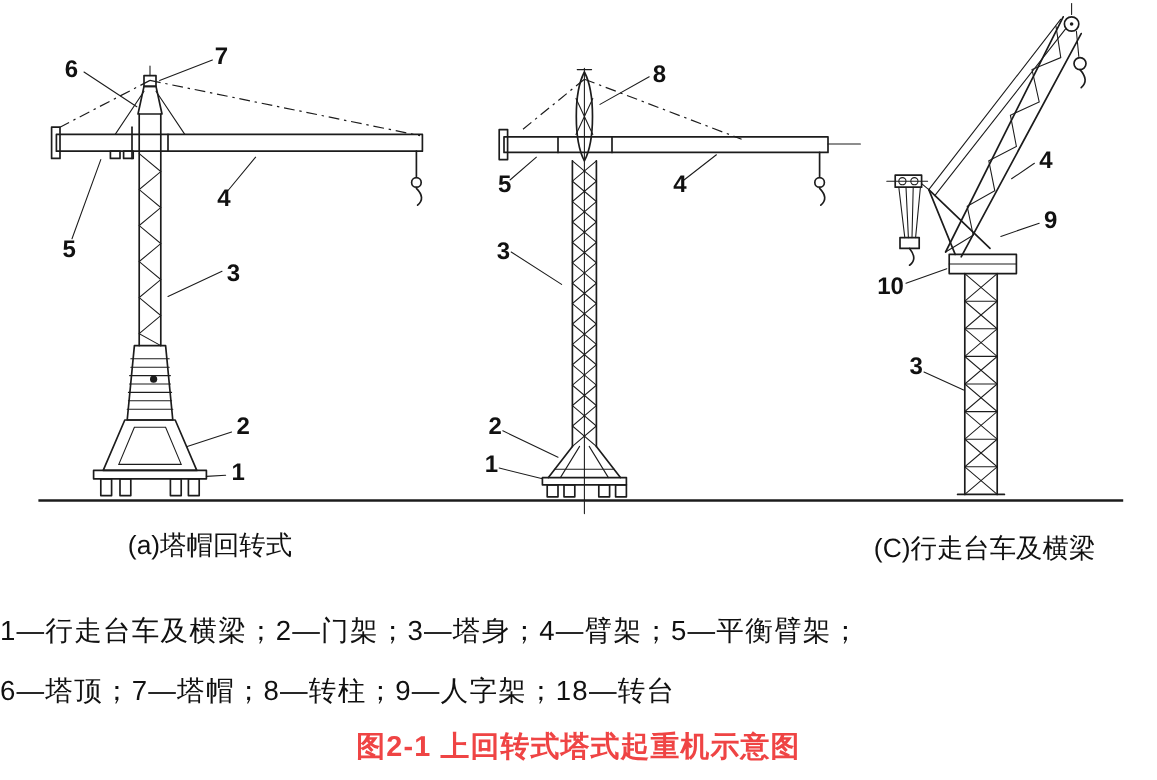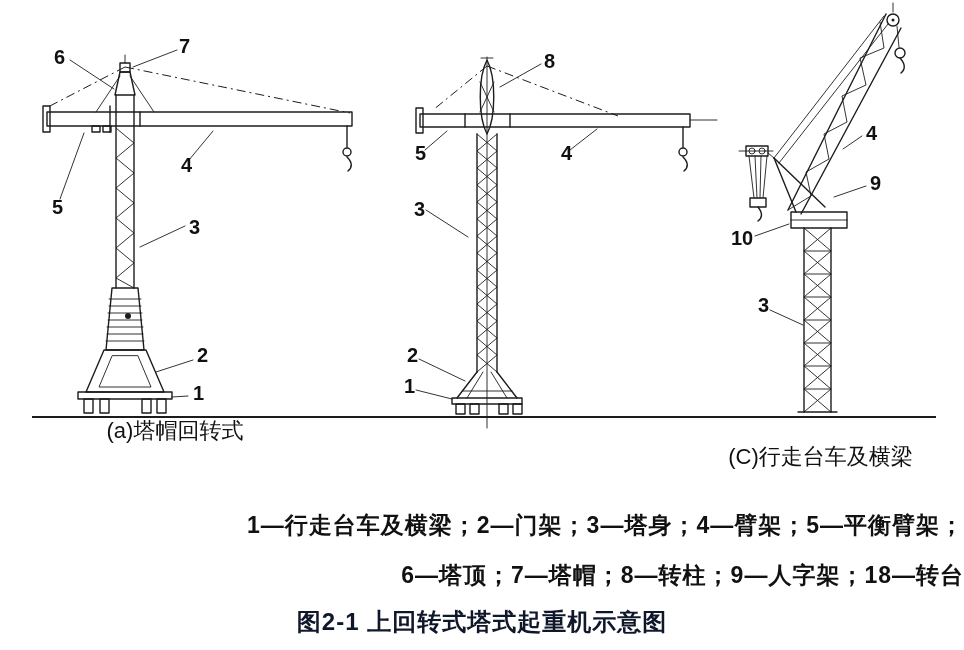--- a/index.html
+++ b/index.html
@@ -7,22 +7,22 @@
   body{font-family:"Liberation Sans","DejaVu Sans",sans-serif;color:#111}
   .page{position:relative;width:964px;height:650px;background:#fff;overflow:hidden}
   .drawing{position:absolute;left:0;top:0}
   .s{fill:none;stroke:#1c1c1c;stroke-width:1.4;stroke-linecap:round;stroke-linejoin:round}
   .thin{fill:none;stroke:#1c1c1c;stroke-width:0.9;stroke-linecap:round}
   .thick{fill:none;stroke:#1c1c1c;stroke-width:2.1}
   .dashdot{fill:none;stroke:#1c1c1c;stroke-width:1;stroke-dasharray:9 4 2 4}
   .fillb{fill:#1c1c1c;stroke:none}
   svg text{font-family:"Liberation Sans","DejaVu Sans",sans-serif;font-size:20px;font-weight:600;fill:#111}
   .caption{position:absolute;text-align:center;font-size:22px;font-weight:500;color:#111;white-space:nowrap}
-  .legend{position:absolute;width:100%;text-align:right;font-size:23px;font-weight:700;color:#111;letter-spacing:1px;white-space:nowrap}
-  .figtitle{position:absolute;width:100%;text-align:center;font-size:24px;font-weight:700;color:#0f172a;letter-spacing:1px;white-space:nowrap}
+  .legend{position:absolute;width:100%;text-align:left;font-size:23px;font-weight:400;color:#111;letter-spacing:1px;white-space:nowrap}
+  .figtitle{position:absolute;width:100%;text-align:center;font-size:24px;font-weight:700;color:#ef4444;letter-spacing:1px;white-space:nowrap}
 </style>
 </head>
 <body>
 
 <div class="page">
 
   <svg class="drawing" width="964" height="430" viewBox="0 0 964 430">
 
     <line x1="32" y1="417" x2="936" y2="417" class="thick"></line>
 
@@ -190,21 +190,21 @@
       <line x1="755" y1="236" x2="789" y2="224" class="thin"></line>
       <line x1="770" y1="310" x2="803" y2="325" class="thin"></line>
 
       <text x="866" y="140">4</text>
       <text x="870" y="190">9</text>
       <text x="731" y="245">10</text>
       <text x="758" y="312">3</text>
     </g>
   </svg>
 
-  <div class="caption" style="left:55px;top:416px;width:240px">(a)塔帽回转式</div>
+  <div class="caption" style="left:55px;top:440px;width:240px">(a)塔帽回转式</div>
   <div class="caption" style="left:698px;top:442px;width:245px">(C)行走台车及横梁</div>
 
   <div class="legend" style="top:510px">1—行走台车及横梁；2—门架；3—塔身；4—臂架；5—平衡臂架；</div>
   <div class="legend" style="top:560px">6—塔顶；7—塔帽；8—转柱；9—人字架；18—转台</div>
 
   <div class="figtitle" style="top:606px">图2-1  上回转式塔式起重机示意图</div>
 
 </div>
 
 </body></html>

